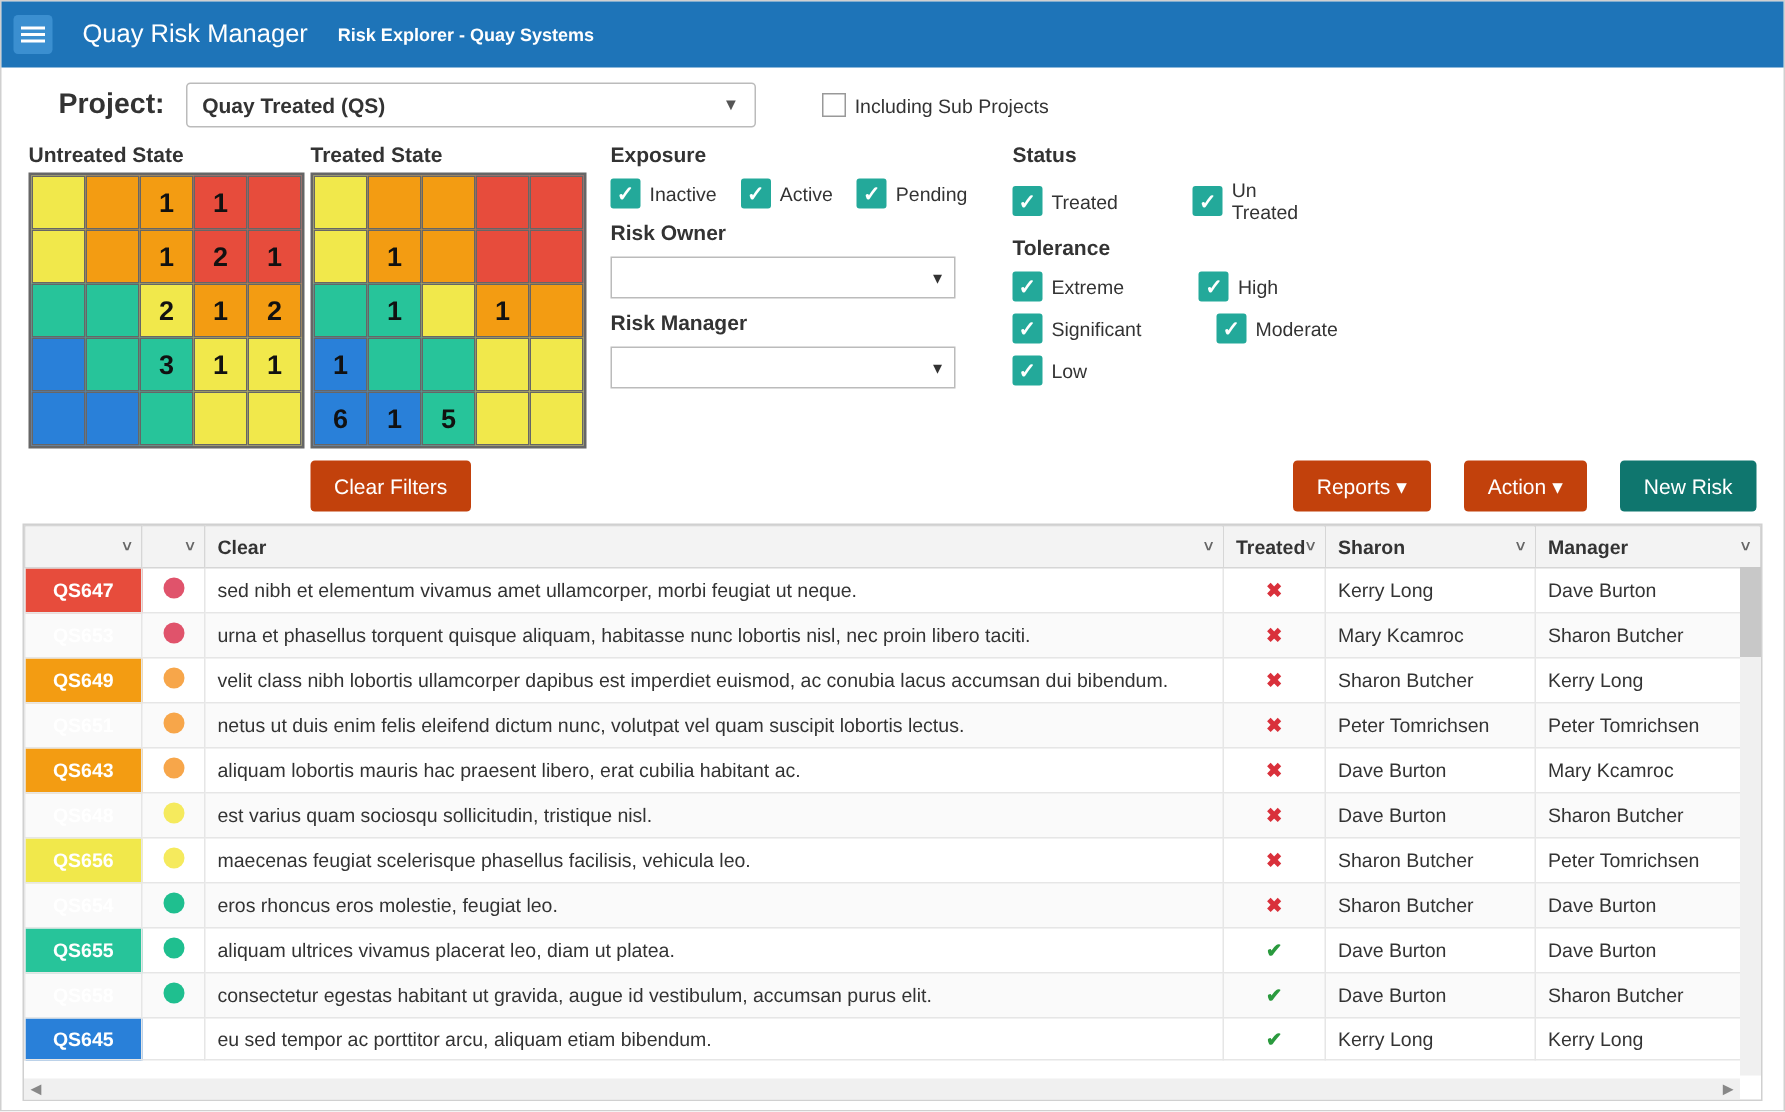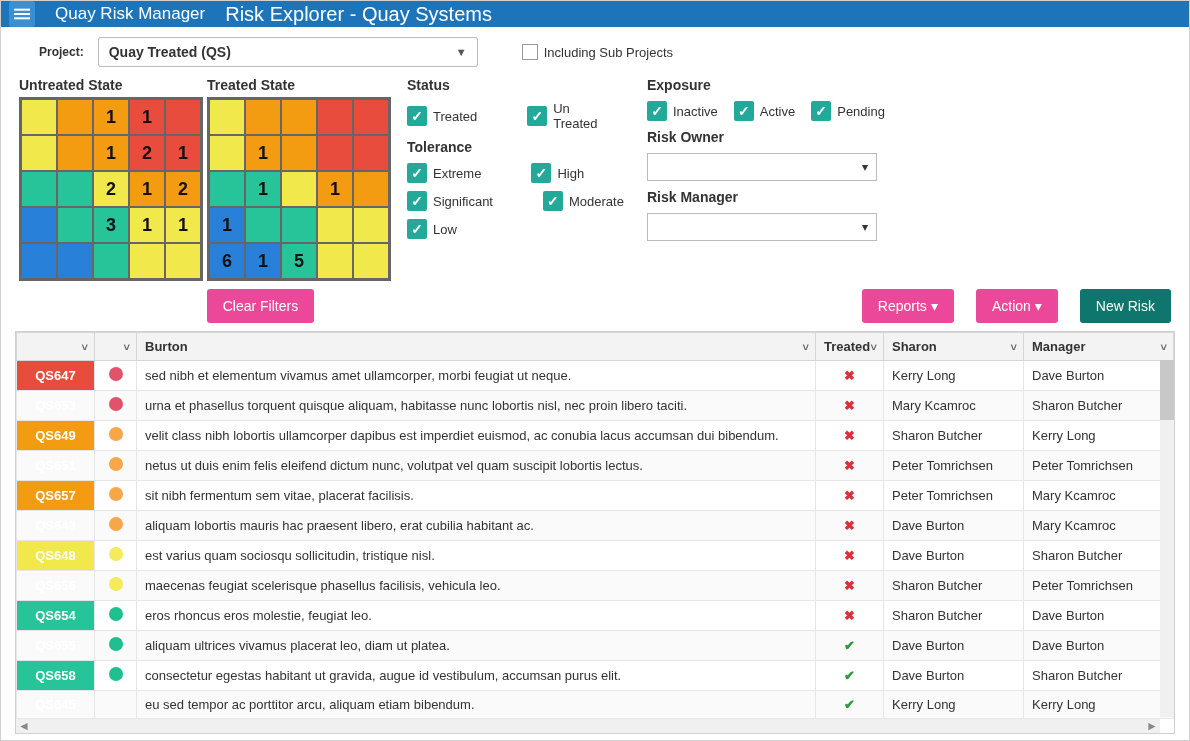--- a/index.html
+++ b/index.html
@@ -1,24 +1,24 @@
 <!DOCTYPE html>
 <html><head>
 <meta charset="utf-8">
 <style>
 * { box-sizing: border-box; margin: 0; padding: 0; font-family: Arial, Helvetica, sans-serif; }
 body { font-size: 13px; color: #333; background: #fff; overflow: hidden; }
 .app { width: 1190px; height: 741px; display: flex; flex-direction: column; border: 1px solid #d0d0d0; }
-.header { background: #1e74b8; color: #fff; height: 26px; display: flex; align-items: center; padding: 0 8px; gap: 20px; }
+.header { background: #1e74b8; color: #fff; height: 44px; display: flex; align-items: center; padding: 0 8px; gap: 20px; }
 .menu-btn { width: 26px; height: 26px; background: #3b8fd0; border-radius: 3px; display: flex; align-items: center; justify-content: center; cursor: pointer; }
 .menu-btn svg { width: 16px; height: 16px; }
 .app-title { font-size: 17px; font-weight: normal; }
-.page-title { font-size: 20px; font-weight: normal; text-align: center; }
+.page-title { font-size: 12px; font-weight: bold; text-align: center; }
 .project-bar { padding: 10px 18px; display: flex; align-items: center; gap: 14px; }
-.project-label { font-weight: bold; font-size: 12px; padding-left: 20px; }
+.project-label { font-weight: bold; font-size: 19px; padding-left: 20px; }
 .project-select { width: 380px; height: 30px; border: 1px solid #bbb; border-radius: 3px; background: #fff; padding: 0 10px; font-size: 14px; font-weight: bold; display: flex; align-items: center; justify-content: space-between; cursor: pointer; }
 .caret { font-size: 11px; color: #555; }
 .checkbox-row { display: flex; align-items: center; gap: 6px; margin-left: 30px; }
 .checkbox-box { width: 16px; height: 16px; border: 1px solid #999; background: #fff; }
 .content-top { display: flex; padding: 0 18px 8px 18px; gap: 16px; }
 .matrices { display: flex; gap: 4px; }
 .matrix-block { }
 .matrix-title { font-weight: bold; margin-bottom: 4px; font-size: 14px; }
 .matrix { border: 2px solid #666; display: grid; grid-template-columns: repeat(5, 36px); grid-template-rows: repeat(5, 36px); }
 .matrix-cell { border: 1px solid #666; display: flex; align-items: center; justify-content: center; font-weight: bold; font-size: 18px; color: #111; }
@@ -26,21 +26,21 @@
 .filter-col { display: flex; flex-direction: column; gap: 8px; }
 .filter-heading { font-weight: bold; font-size: 14px; }
 .check-row { display: flex; align-items: center; gap: 6px; }
 .check-row.double { gap: 50px; }
 .chk { width: 20px; height: 20px; background: #23a99a; display: flex; align-items: center; justify-content: center; color: #fff; border-radius: 2px; cursor: pointer; }
 .chk::after { content: '✓'; font-size: 14px; font-weight: bold; }
 .sel { width: 230px; height: 28px; border: 1px solid #bbb; background: #fff; display: flex; align-items: center; justify-content: flex-end; padding: 0 8px; cursor: pointer; }
 .sel::after { content: '▾'; font-size: 12px; }
 .buttons-row { display: flex; justify-content: space-between; padding: 0 18px 8px 18px; }
 .btn { height: 34px; padding: 0 16px; border-radius: 3px; color: #fff; font-size: 14px; display: flex; align-items: center; gap: 4px; cursor: pointer; border: none; }
-.btn-teal { background: #ec4899; }
+.btn-teal { background: #c2410c; }
 .btn-green { background: #0f766e; }
 .btn-group { display: flex; gap: 22px; }
 .table-wrap { flex: 1; overflow: hidden; border: 1px solid #d0d0d0; margin: 0 14px 6px 14px; position: relative; }
 .table { width: 100%; border-collapse: collapse; }
 .table th { background: #f3f3f3; border: 1px solid #d6d6d6; padding: 6px 8px; font-weight: bold; font-size: 13px; text-align: left; position: relative; }
 .table th .sort-ic { position: absolute; right: 6px; top: 8px; font-size: 11px; color: #666; }
 .table td { border: 1px solid #e6e6e6; padding: 6px 8px; font-size: 13px; }
 .table tr:nth-child(even) td { background: #fafafa; }
 .id-cell { color: #fff; font-weight: bold; text-align: center; width: 78px; font-size: 13px; }
 .dot-cell { width: 42px; text-align: center; }
@@ -149,79 +149,79 @@
             <div class="matrix-cell col-blue">6</div>
             <div class="matrix-cell col-blue">1</div>
             <div class="matrix-cell col-green">5</div>
             <div class="matrix-cell col-yellow"></div>
             <div class="matrix-cell col-yellow"></div>
           </div>
       </div>
     </div>
 
     <div class="filters">
-      <div class="filter-col" style="width:210px">
-        <div class="filter-heading">Status</div>
-        <div class="check-row double">
-          <div class="check-row">
-              <div class="chk"></div>
-              <span>Treated</span>
-            </div>
-          <div class="check-row">
-              <div class="chk"></div>
-              <span>Un Treated</span>
-            </div>
-        </div>
-        <div class="filter-heading">Tolerance</div>
-        <div class="check-row double">
-          <div class="check-row">
-              <div class="chk"></div>
-              <span>Extreme</span>
-            </div>
-          <div class="check-row">
-              <div class="chk"></div>
-              <span>High</span>
-            </div>
-        </div>
-        <div class="check-row double">
-          <div class="check-row">
-              <div class="chk"></div>
-              <span>Significant</span>
-            </div>
-          <div class="check-row">
-              <div class="chk"></div>
-              <span>Moderate</span>
-            </div>
-        </div>
-        <div class="check-row">
-          <div class="chk"></div>
-            <span>Low</span>
-        </div>
-      </div>
-
       <div class="filter-col">
         <div class="filter-heading">Exposure</div>
         <div class="check-row" style="gap:16px">
           <div class="check-row">
               <div class="chk"></div>
               <span>Inactive</span>
             </div>
           <div class="check-row">
               <div class="chk"></div>
               <span>Active</span>
             </div>
           <div class="check-row">
               <div class="chk"></div>
               <span>Pending</span>
             </div>
         </div>
         <div class="filter-heading">Risk Owner</div>
         <div class="sel"></div>
         <div class="filter-heading">Risk Manager</div>
         <div class="sel"></div>
+      </div>
+
+      <div class="filter-col" style="width:210px">
+        <div class="filter-heading">Status</div>
+        <div class="check-row double">
+          <div class="check-row">
+              <div class="chk"></div>
+              <span>Treated</span>
+            </div>
+          <div class="check-row">
+              <div class="chk"></div>
+              <span>Un Treated</span>
+            </div>
+        </div>
+        <div class="filter-heading">Tolerance</div>
+        <div class="check-row double">
+          <div class="check-row">
+              <div class="chk"></div>
+              <span>Extreme</span>
+            </div>
+          <div class="check-row">
+              <div class="chk"></div>
+              <span>High</span>
+            </div>
+        </div>
+        <div class="check-row double">
+          <div class="check-row">
+              <div class="chk"></div>
+              <span>Significant</span>
+            </div>
+          <div class="check-row">
+              <div class="chk"></div>
+              <span>Moderate</span>
+            </div>
+        </div>
+        <div class="check-row">
+          <div class="chk"></div>
+            <span>Low</span>
+        </div>
       </div>
     </div>
   </div>
 
   <div class="buttons-row">
     <div></div>
     <div style="position:relative; left:-180px">
         <button class="btn btn-teal">Clear Filters</button>
       </div>
     <div class="btn-group">
@@ -240,21 +240,21 @@
   <div class="table-wrap">
     <table class="table">
       <thead>
         <tr>
           <th style="width:78px">
               <span class="sort-ic">˅</span>
             </th>
           <th style="width:42px">
               <span class="sort-ic">˅</span>
             </th>
-          <th><span>Burton</span><span class="sort-ic">˅</span></th>
+          <th><span>Clear</span><span class="sort-ic">˅</span></th>
           <th style="width:68px"><span>Treated</span><span class="sort-ic">˅</span></th>
           <th style="width:140px"><span>Sharon</span><span class="sort-ic">˅</span></th>
           <th style="width:150px"><span>Manager</span><span class="sort-ic">˅</span></th>
         </tr>
       </thead>
       <tbody id="risk-body">
           <tr>
             <td class="id-cell col-red">QS647</td>
             <td class="dot-cell"><span class="dot d-red"></span></td>
             <td>sed nibh et elementum vivamus amet ullamcorper, morbi feugiat ut neque.</td>
@@ -280,28 +280,20 @@
           </tr>
           <tr>
             <td class="id-cell col-orange">QS651</td>
             <td class="dot-cell"><span class="dot d-orange"></span></td>
             <td>netus ut duis enim felis eleifend dictum nunc, volutpat vel quam suscipit lobortis lectus.</td>
             <td class="treated-cell x-red">✖</td>
             <td class="owner-cell">Peter Tomrichsen</td>
             <td class="manager-cell">Peter Tomrichsen</td>
           </tr>
           <tr>
-            <td class="id-cell col-orange">QS657</td>
-            <td class="dot-cell"><span class="dot d-orange"></span></td>
-            <td>sit nibh fermentum sem vitae, placerat facilisis.</td>
-            <td class="treated-cell x-red">✖</td>
-            <td class="owner-cell">Peter Tomrichsen</td>
-            <td class="manager-cell">Mary Kcamroc</td>
-          </tr>
-          <tr>
             <td class="id-cell col-orange">QS643</td>
             <td class="dot-cell"><span class="dot d-orange"></span></td>
             <td>aliquam lobortis mauris hac praesent libero, erat cubilia habitant ac.</td>
             <td class="treated-cell x-red">✖</td>
             <td class="owner-cell">Dave Burton</td>
             <td class="manager-cell">Mary Kcamroc</td>
           </tr>
           <tr>
             <td class="id-cell col-yellow">QS648</td>
             <td class="dot-cell"><span class="dot d-yellow"></span></td>

